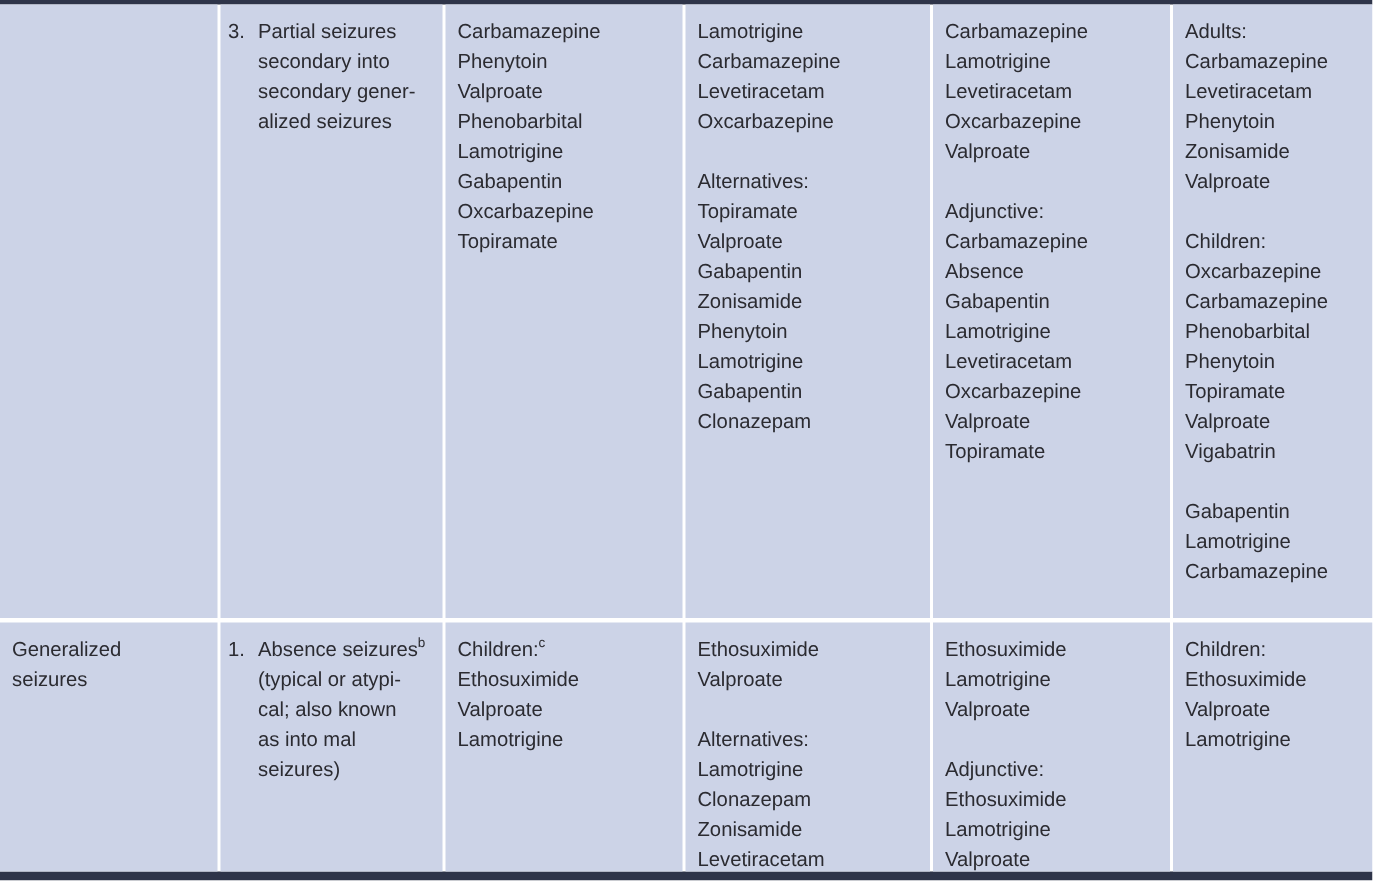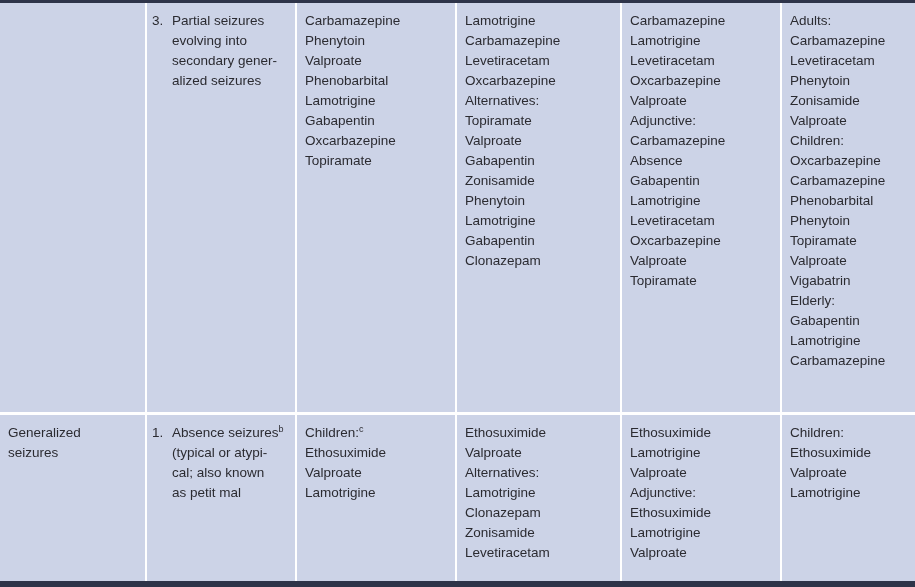--- a/index.html
+++ b/index.html
@@ -24,34 +24,34 @@
   .cell{
     background:var(--cell-bg);
     padding:8px 6px 0 8px;
     overflow:hidden;
   }
   .cat-cell{}
   .sub-cell{display:flex;padding-left:5px;}
   .num{flex:0 0 20px;}
   .line{white-space:nowrap;}
   .group{margin:0;}
-  .group + .group{}
+  .group + .group{margin-top:20px;}
   .glabel{}
   sup{font-size:9px;line-height:0;vertical-align:super;}
 </style>
 </head>
 <body>
 
 <div class="table">
     <div class="cell cat-cell"></div>
     <div class="cell sub-cell">
       <div class="num">3.</div>
       <div>
         <div class="line">Partial seizures</div>
-        <div class="line">evolving into</div>
+        <div class="line">secondary into</div>
         <div class="line">secondary gener-</div>
         <div class="line">alized seizures</div>
       </div>
     </div>
     <div class="cell">
       <div class="group">
         <div class="line">Carbamazepine</div>
         <div class="line">Phenytoin</div>
         <div class="line">Valproate</div>
         <div class="line">Phenobarbital</div>
@@ -113,37 +113,37 @@
         <div class="line glabel">Children:</div>
         <div class="line">Oxcarbazepine</div>
         <div class="line">Carbamazepine</div>
         <div class="line">Phenobarbital</div>
         <div class="line">Phenytoin</div>
         <div class="line">Topiramate</div>
         <div class="line">Valproate</div>
         <div class="line">Vigabatrin</div>
       </div>
       <div class="group">
-        <div class="line glabel">Elderly:</div>
         <div class="line">Gabapentin</div>
         <div class="line">Lamotrigine</div>
         <div class="line">Carbamazepine</div>
       </div>
     </div>
     <div class="cell cat-cell">
       <div class="line">Generalized</div>
       <div class="line">seizures</div>
     </div>
     <div class="cell sub-cell">
       <div class="num">1.</div>
       <div>
         <div class="line">Absence seizures<sup>b</sup></div>
         <div class="line">(typical or atypi-</div>
         <div class="line">cal; also known</div>
-        <div class="line">as petit mal</div>
+        <div class="line">as into mal</div>
+        <div class="line">seizures)</div>
       </div>
     </div>
     <div class="cell">
       <div class="group">
         <div class="line glabel">Children:<sup>c</sup></div>
         <div class="line">Ethosuximide</div>
         <div class="line">Valproate</div>
         <div class="line">Lamotrigine</div>
       </div>
     </div>

